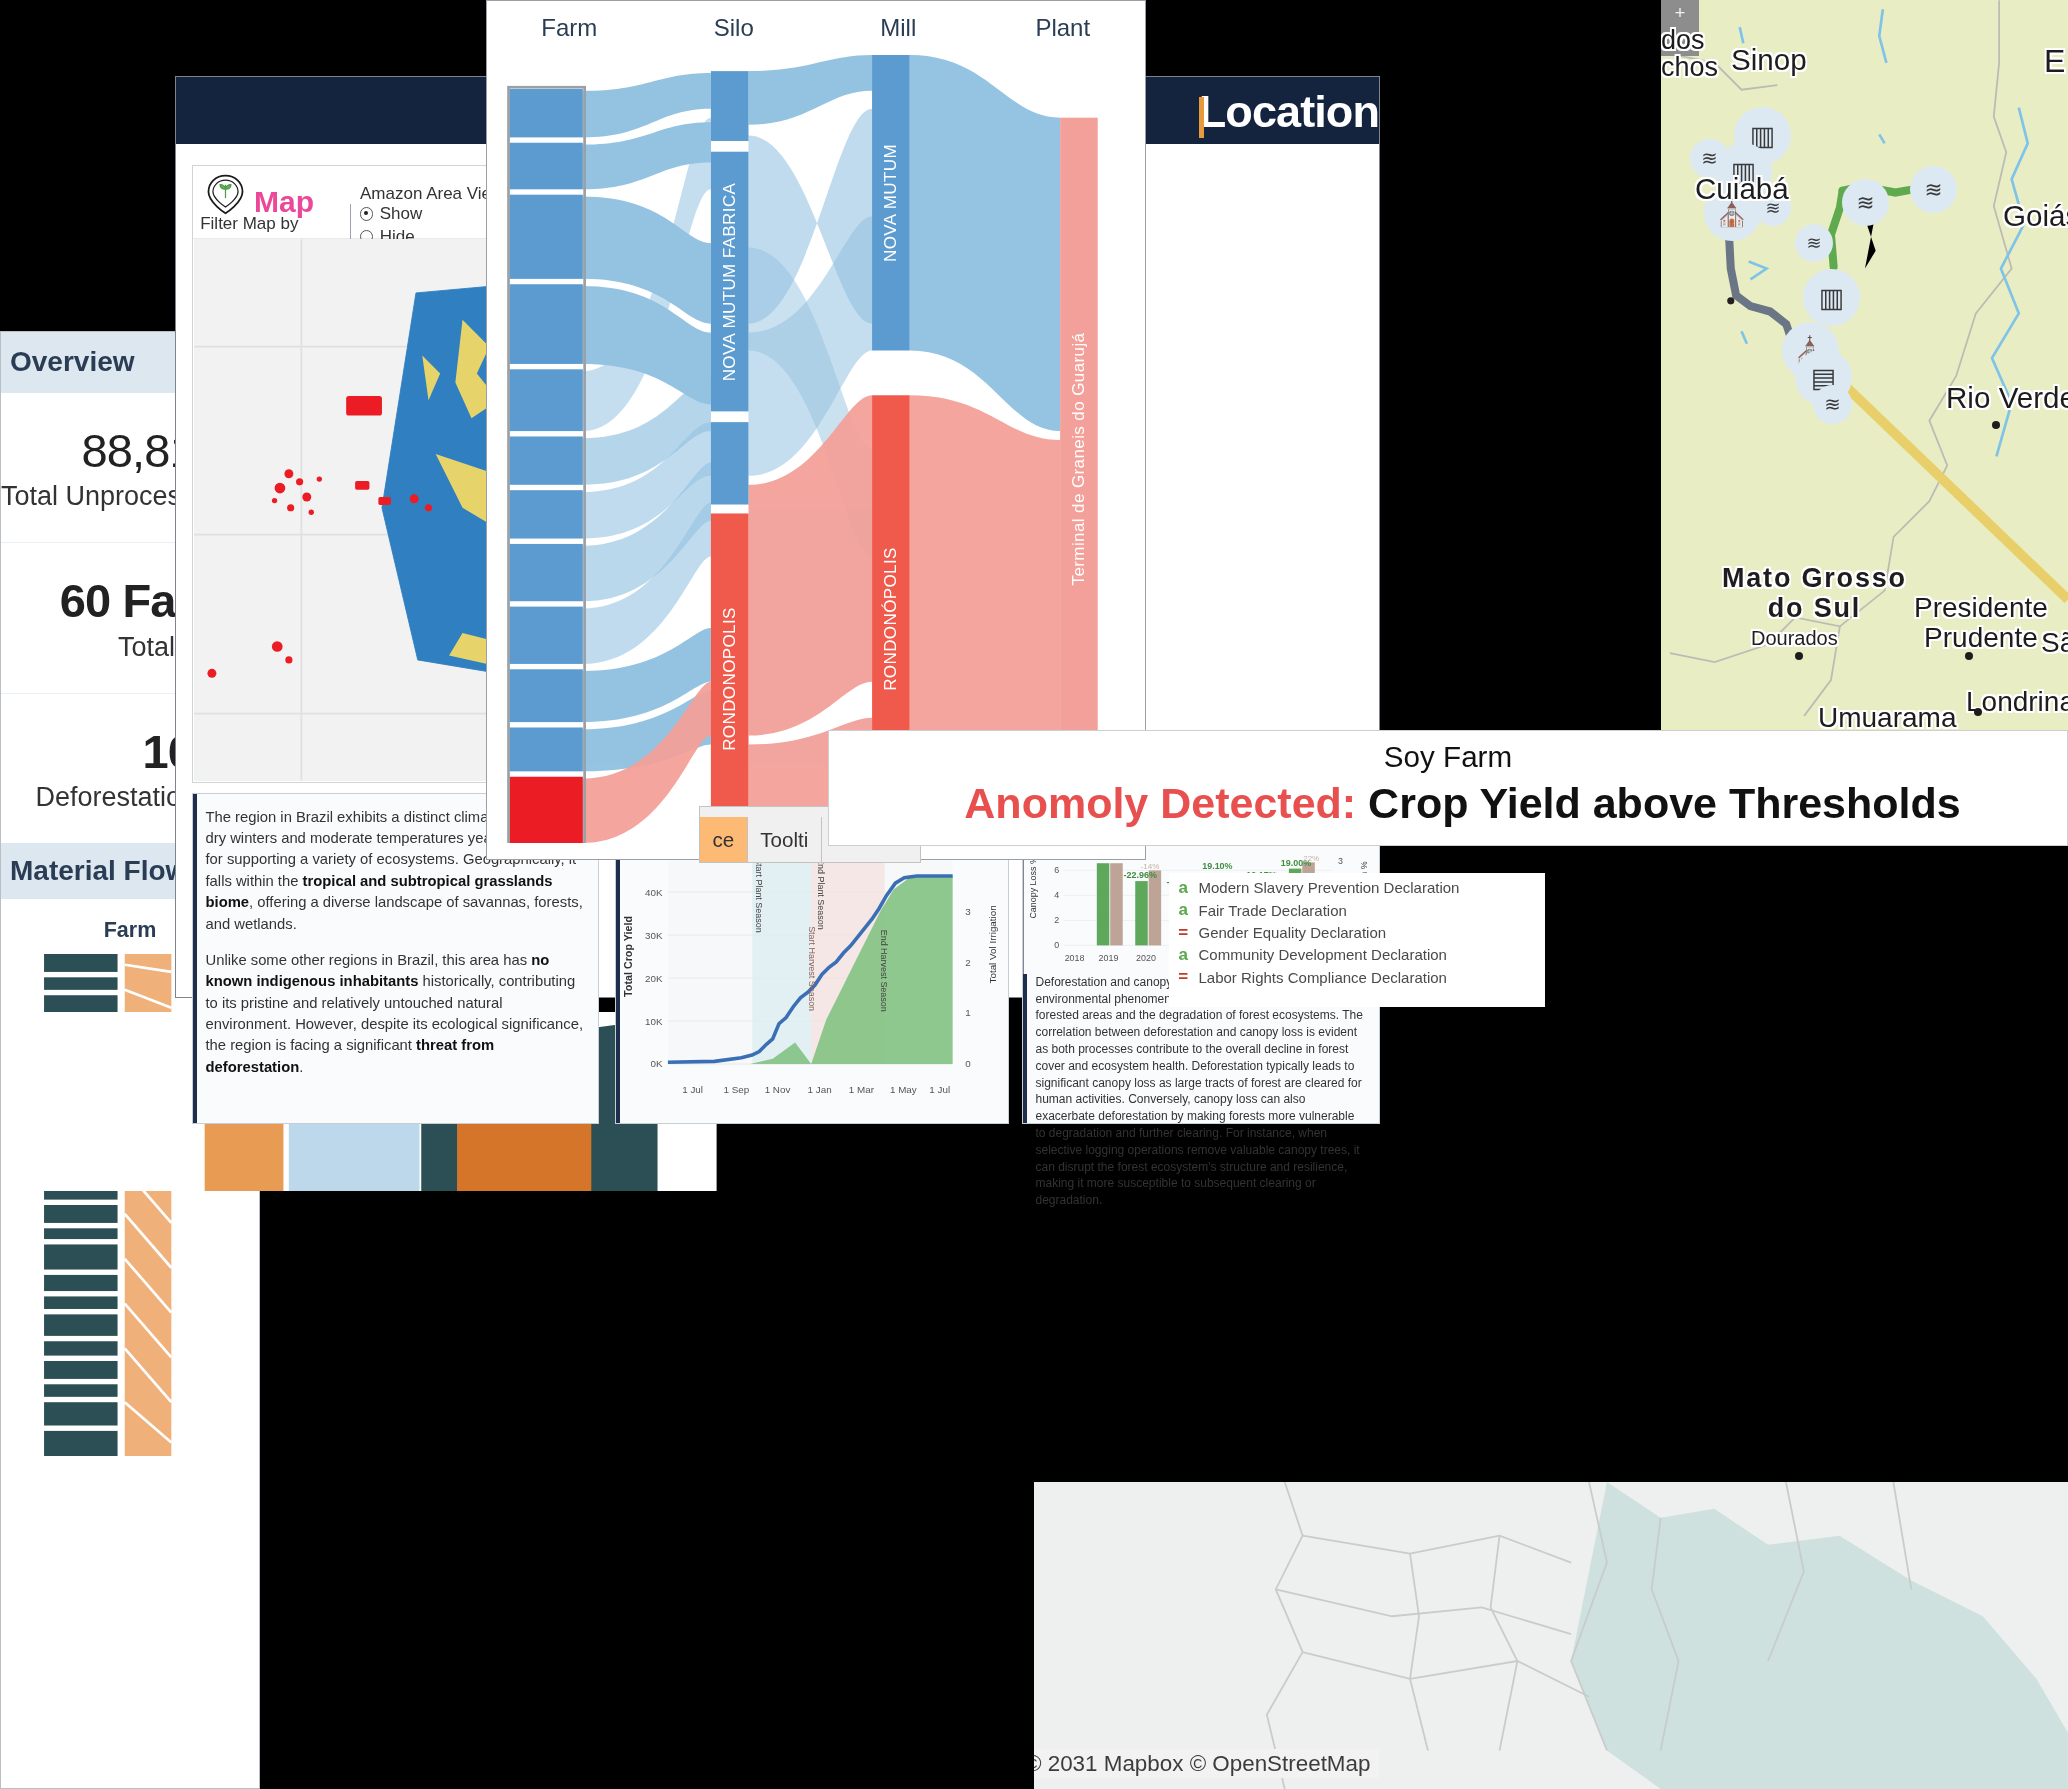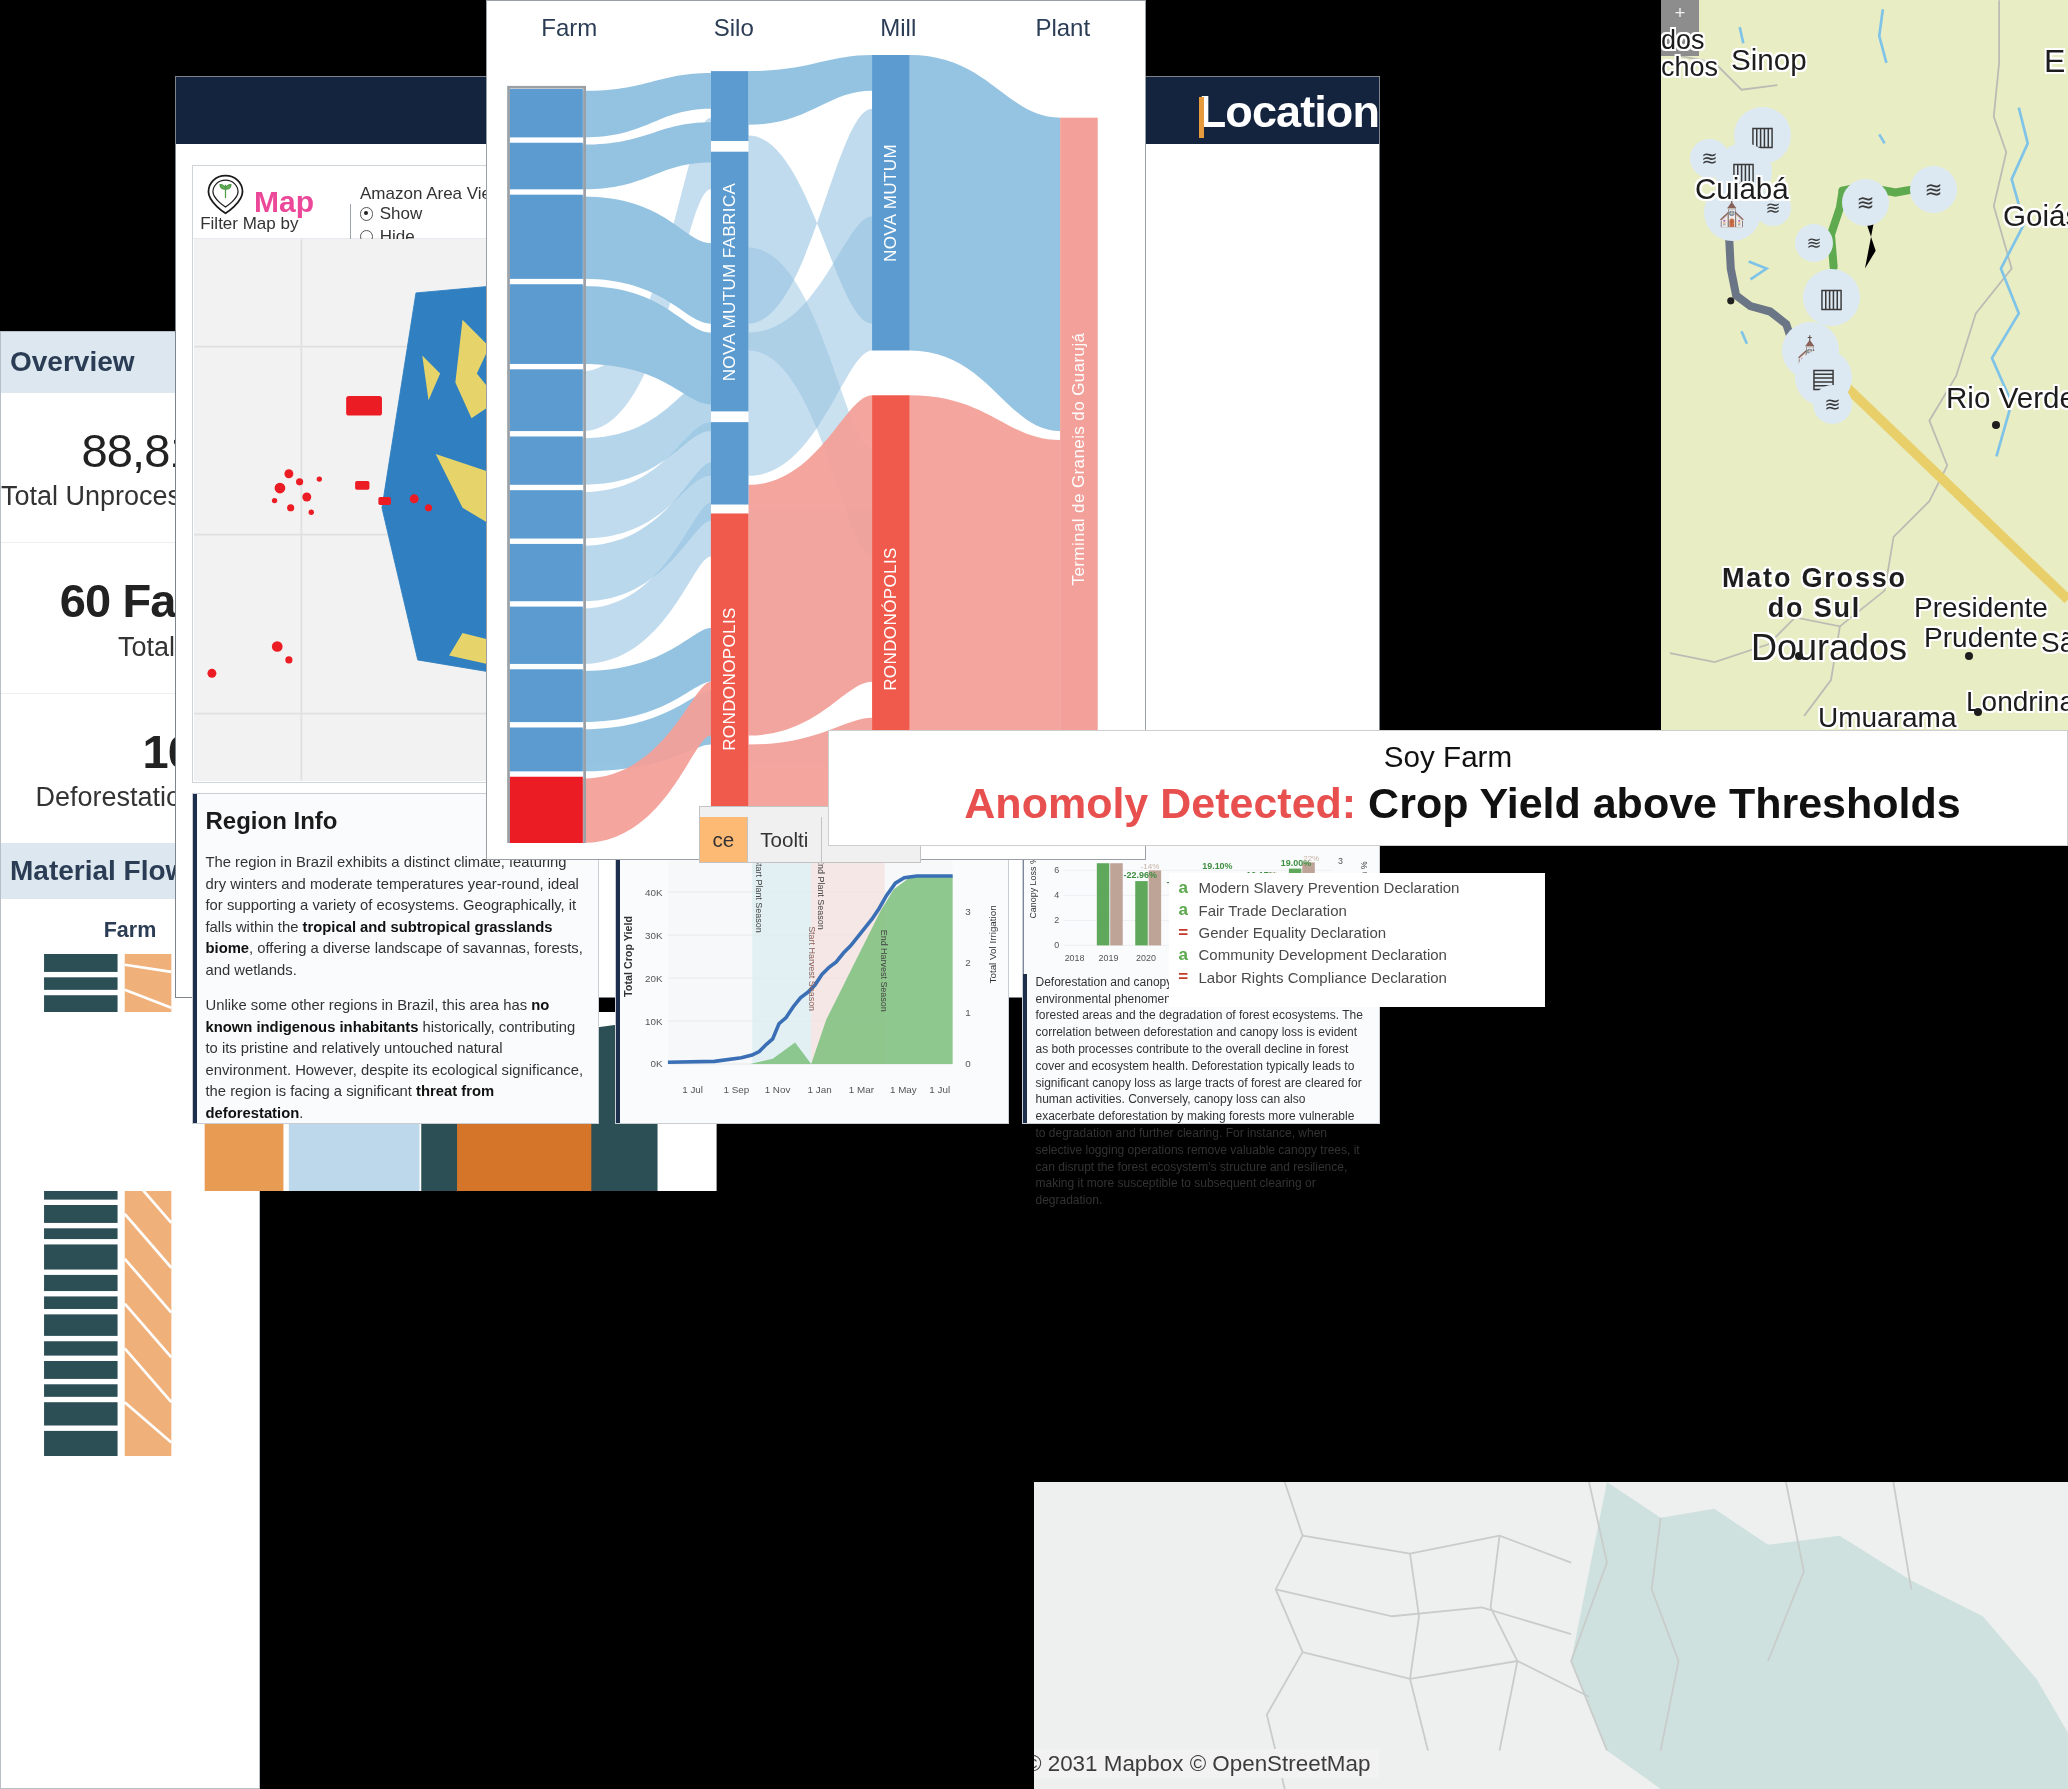--- a/index.html
+++ b/index.html
@@ -292,21 +292,20 @@
         </g>
         <g fill="#cfe2e8">
           <path d="M660 540 Q700 520 760 540 Q790 560 760 575 Q700 580 660 560 Z"></path>
         </g>
       </svg>
     </div>
   </div>
 
   <div class="info-card" style="left:16px;top:716px;width:407px;height:331px;">
     <div class="card-left-rule"></div>
-    <div class="card-title">Region Info</div>
     <div class="card-body">
       <p style="margin:7.2px 0 14.3px 0">
         <span>The region in Brazil exhibits a distinct climate, featuring dry winters and moderate temperatures year-round, ideal for supporting a variety of ecosystems. Geographically, it falls within the </span><b>tropical and subtropical grasslands biome</b><span>, offering a diverse landscape of savannas, forests, and wetlands.</span>
       </p>
       <p style="margin:0">
         <span>Unlike some other regions in Brazil, this area has </span><b>no known indigenous inhabitants</b><span> historically, contributing to its pristine and relatively untouched natural environment. However, despite its ecological significance, the region is facing a significant </span><b>threat from deforestation</b><span>.</span>
       </p>
     </div>
   </div>
 
@@ -504,21 +503,21 @@
   <div class="map-city" style="left:34px;top:172px;font-size:29.6px;">Cuiabá</div>
   <div class="map-city" style="left:383px;top:43px;font-size:32px;">E</div>
   <div class="map-city" style="left:342px;top:199px;font-size:29.6px;">Goiás</div>
   <div class="map-city" style="left:285px;top:381px;font-size:29.6px;">Rio Verde</div>
   <div class="city-dot" style="left:331px;top:421px;"></div>
   <div class="map-city" style="left:61px;top:564px;font-size:27px;font-weight:bold;letter-spacing:1.8px;line-height:1.1;text-align:center;white-space:pre;">Mato Grosso
 do Sul</div>
   <div class="map-city" style="left:253px;top:593px;font-size:28px;line-height:1.08;text-align:center;white-space:pre;">Presidente
 Prudente</div>
   <div class="city-dot" style="left:304px;top:652px;"></div>
-  <div class="map-city" style="left:90px;top:627px;font-size:36px;">Dourados</div>
+  <div class="map-city" style="left:90px;top:627px;font-size:20px;">Dourados</div>
   <div class="city-dot" style="left:134px;top:652px;"></div>
   <div class="map-city" style="left:276px;top:686px;font-size:28px;padding-left:29px;">Londrina</div>
   <div class="city-dot" style="left:313px;top:708px;"></div>
   <div class="map-city" style="left:157px;top:702px;font-size:28px;">Umuarama</div>
   <div class="map-city" style="left:380px;top:627px;font-size:28px;">Sã</div>
 </div>
 
 <div class="abs" id="sankey-window">
   <div class="sk-head">
     <div>Farm</div>

